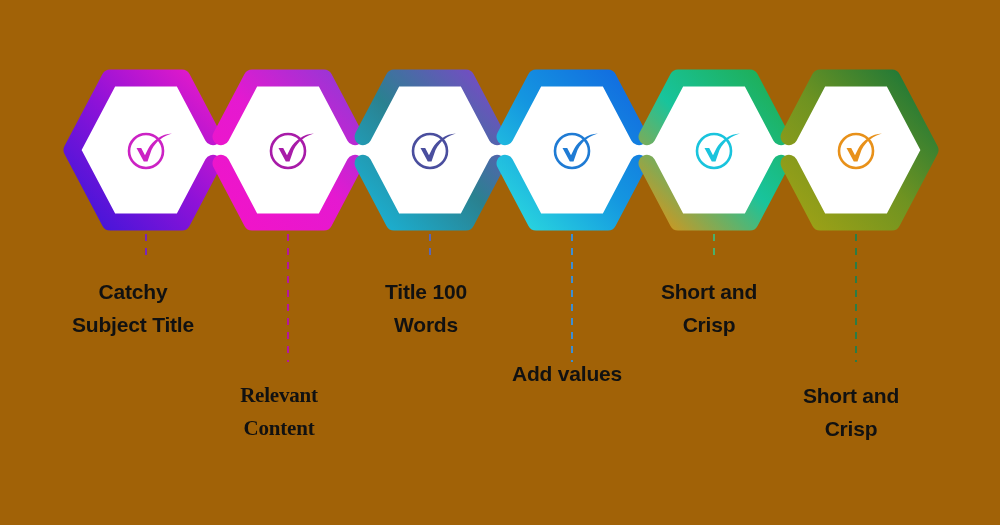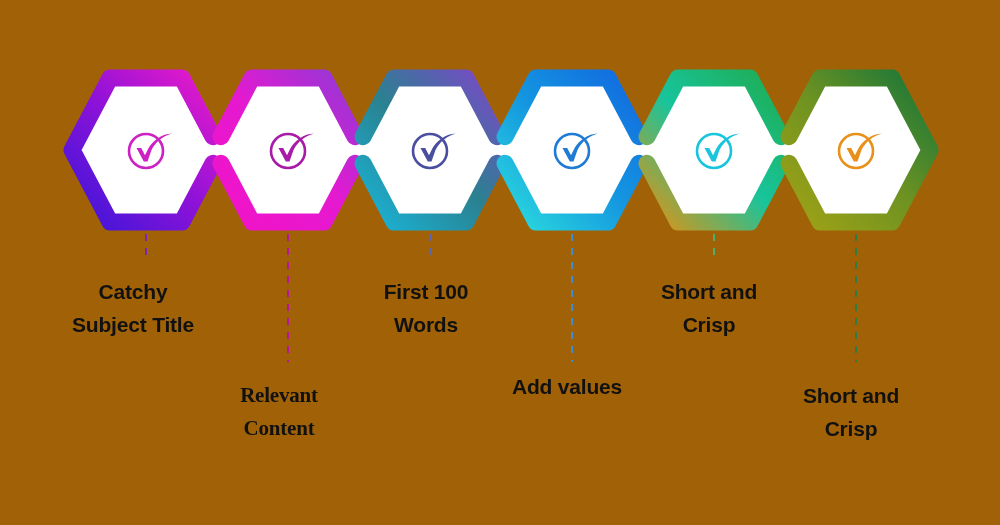--- a/index.html
+++ b/index.html
@@ -136,21 +136,21 @@
           </g>
           <line x1="856" y1="234" x2="856" y2="362" stroke="#2c7c45" stroke-width="2" stroke-dasharray="7 7"></line>
         </g>
       </g>
   </svg>
   <div id="labels">
       <div class="step-label" style="left: 133px; top: 275px;">Catchy
 Subject Title</div>
       <div class="step-label" style="left: 279px; top: 379px; font-family: Liberation Serif, serif;">Relevant
 Content</div>
-      <div class="step-label" style="left: 426px; top: 275px;">First 100
+      <div class="step-label" style="left: 426px; top: 275px;">Title 100
 Words</div>
-      <div class="step-label" style="left: 567px; top: 370px; text-align: center;">Add values</div>
+      <div class="step-label" style="left: 567px; top: 357px; text-align: center;">Add values</div>
       <div class="step-label" style="left: 709px; top: 275px;">Short and
 Crisp</div>
       <div class="step-label" style="left: 851px; top: 379px;">Short and
 Crisp</div>
     </div>
 </div>
 
 </body></html>

